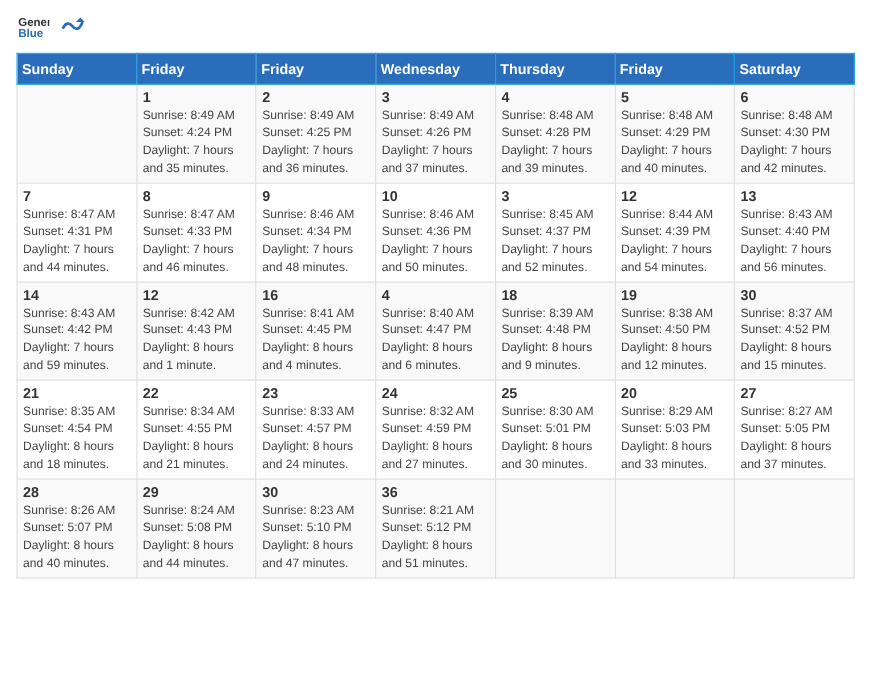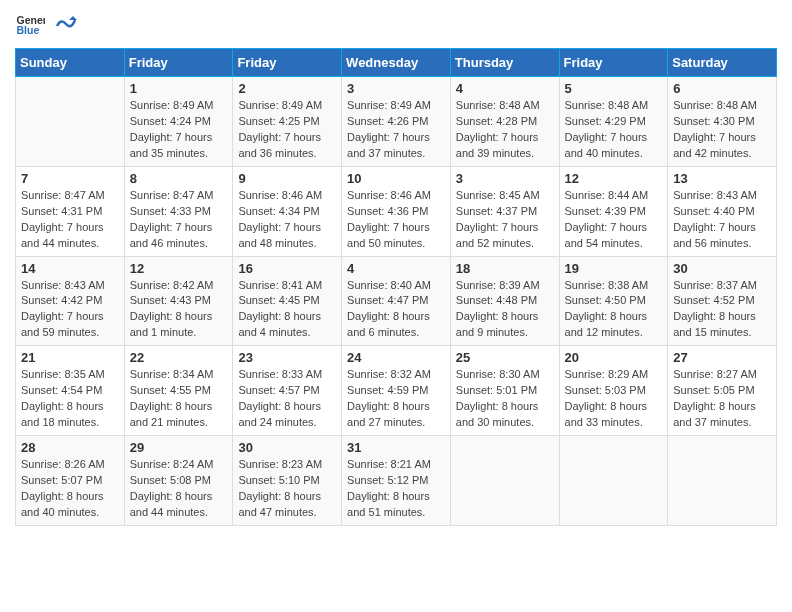--- a/index.html
+++ b/index.html
@@ -241,21 +241,21 @@
         </td>
         <td>
           <span class="day-number">29</span>
           <div class="day-info">Sunrise: 8:24 AM<br>Sunset: 5:08 PM<br>Daylight: 8 hours<br>and 44 minutes.</div>
         </td>
         <td>
           <span class="day-number">30</span>
           <div class="day-info">Sunrise: 8:23 AM<br>Sunset: 5:10 PM<br>Daylight: 8 hours<br>and 47 minutes.</div>
         </td>
         <td>
-          <span class="day-number">31</span>
+          <span class="day-number">36</span>
           <div class="day-info">Sunrise: 8:21 AM<br>Sunset: 5:12 PM<br>Daylight: 8 hours<br>and 51 minutes.</div>
         </td>
         <td class="empty"></td>
         <td class="empty"></td>
         <td class="empty"></td>
       </tr>
     </tbody>
 </table>
 
 </body></html>

